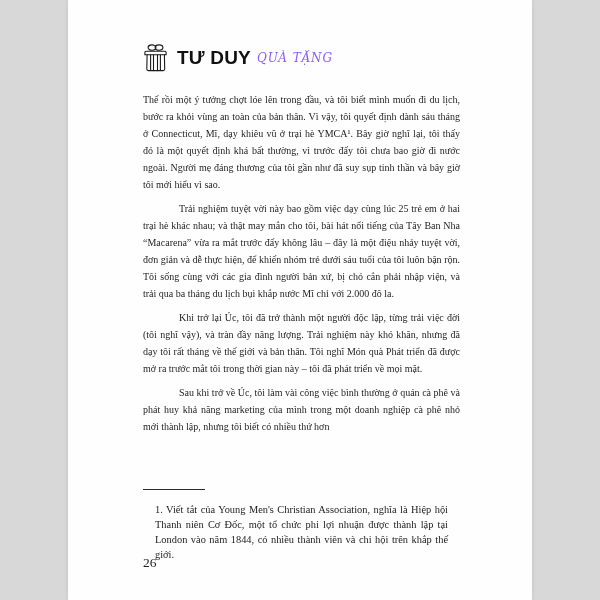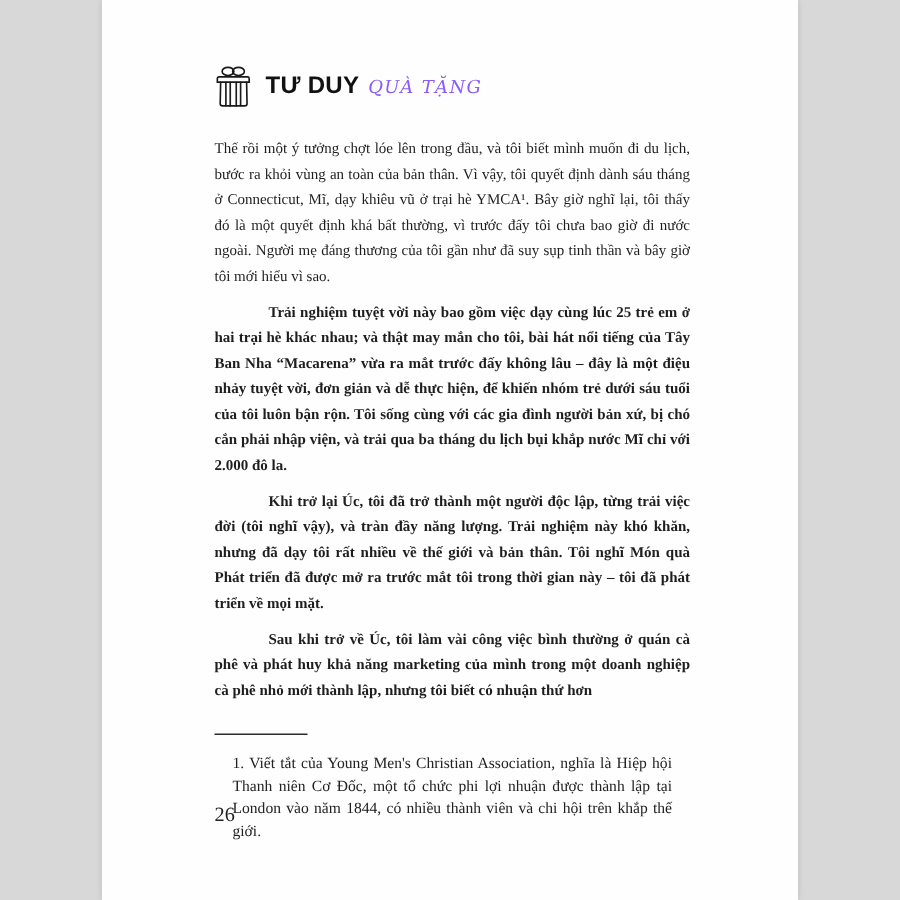--- a/index.html
+++ b/index.html
@@ -13,49 +13,49 @@
     background:#fefefe;
     box-shadow:0 0 4px rgba(0,0,0,.12);
   }
   .header{
     position:absolute;top:43px;left:74px;
     display:flex;align-items:center;
   }
   .header .icon{display:block;line-height:0;}
   .brand-bold{
     font-family:"Liberation Sans","DejaVu Sans",sans-serif;
-    font-weight:700;font-size:16px;letter-spacing:.2px;color:#111;
+    font-weight:700;font-size:19px;letter-spacing:.2px;color:#111;
     margin-left:8px;
   }
   .brand-italic{
     font-family:"DejaVu Serif","Liberation Serif",serif;
     font-style:italic;font-size:12px;letter-spacing:.9px;color:#8b5cf6;
     margin-left:6px;
   }
   .body-text{
     position:absolute;top:91px;left:75px;width:317px;
   }
   .body-text p{
     margin:0 0 7px 0;
     font-size:10px;line-height:17px;
     text-align:justify;color:#1e1e1e;
   }
-  .body-text p.ind{text-indent:36px;font-weight:bold;}
+  .body-text p.ind{text-indent:36px;}
   .footnote{
     position:absolute;top:489px;left:75px;width:317px;
   }
   .fn-rule{
     width:62px;height:0;border-top:1.2px solid #2a2a2a;margin:0 0 4px 0;
   }
   .fn-text{
     margin:12px;font-size:10.4px;line-height:15px;
     text-align:justify;color:#222;
   }
   .pagenum{
-    position:absolute;top:535px;left:75px;
+    position:absolute;top:555px;left:75px;
     font-size:13.5px;color:#222;
   }
 </style>
 </head>
 <body>
 
 <div class="paper">
 
   <div class="header">
     <span class="icon">
@@ -70,22 +70,22 @@
         <line x1="18.4" y1="11.9" x2="18.4" y2="27.4"></line>
       </svg>
     </span>
     <span class="brand-bold">TƯ DUY</span>
     <span class="brand-italic">QUÀ TẶNG</span>
   </div>
 
   <div class="body-text">
     <p>Thế rồi một ý tưởng chợt lóe lên trong đầu, và tôi biết mình muốn đi du lịch, bước ra khỏi vùng an toàn của bản thân. Vì vậy, tôi quyết định dành sáu tháng ở Connecticut, Mĩ, dạy khiêu vũ ở trại hè YMCA¹. Bây giờ nghĩ lại, tôi thấy đó là một quyết định khá bất thường, vì trước đấy tôi chưa bao giờ đi nước ngoài. Người mẹ đáng thương của tôi gần như đã suy sụp tinh thần và bây giờ tôi mới hiểu vì sao.</p>
     <p class="ind">Trải nghiệm tuyệt vời này bao gồm việc dạy cùng lúc 25 trẻ em ở hai trại hè khác nhau; và thật may mắn cho tôi, bài hát nổi tiếng của Tây Ban Nha “Macarena” vừa ra mắt trước đấy không lâu – đây là một điệu nhảy tuyệt vời, đơn giản và dễ thực hiện, để khiến nhóm trẻ dưới sáu tuổi của tôi luôn bận rộn. Tôi sống cùng với các gia đình người bản xứ, bị chó cắn phải nhập viện, và trải qua ba tháng du lịch bụi khắp nước Mĩ chỉ với 2.000 đô la.</p>
-    <p class="ind">Khi trở lại Úc, tôi đã trở thành một người độc lập, từng trải việc đời (tôi nghĩ vậy), và tràn đầy năng lượng. Trải nghiệm này khó khăn, nhưng đã dạy tôi rất nhiều về thế giới và bản thân. Tôi nghĩ Món quà Phát triển đã được mở ra trước mắt tôi trong thời gian này – tôi đã phát triển về mọi mặt.</p>
-    <p class="ind">Sau khi trở về Úc, tôi làm vài công việc bình thường ở quán cà phê và phát huy khả năng marketing của mình trong một doanh nghiệp cà phê nhỏ mới thành lập, nhưng tôi biết có nhuận thứ hơn</p>
+    <p class="ind">Khi trở lại Úc, tôi đã trở thành một người độc lập, từng trải việc đời (tôi nghĩ vậy), và tràn đầy năng lượng. Trải nghiệm này khó khăn, nhưng đã dạy tôi rất tháng về thế giới và bản thân. Tôi nghĩ Món quà Phát triển đã được mở ra trước mắt tôi trong thời gian này – tôi đã phát triển về mọi mặt.</p>
+    <p class="ind">Sau khi trở về Úc, tôi làm vài công việc bình thường ở quán cà phê và phát huy khả năng marketing của mình trong một doanh nghiệp cà phê nhỏ mới thành lập, nhưng tôi biết có nhiều thứ hơn</p>
   </div>
 
   <div class="footnote">
     <div class="fn-rule"></div>
     <p class="fn-text">1. Viết tắt của Young Men's Christian Association, nghĩa là Hiệp hội Thanh niên Cơ Đốc, một tổ chức phi lợi nhuận được thành lập tại London vào năm 1844, có nhiều thành viên và chi hội trên khắp thế giới.</p>
   </div>
 
   <div class="pagenum">26</div>
 
 </div>

